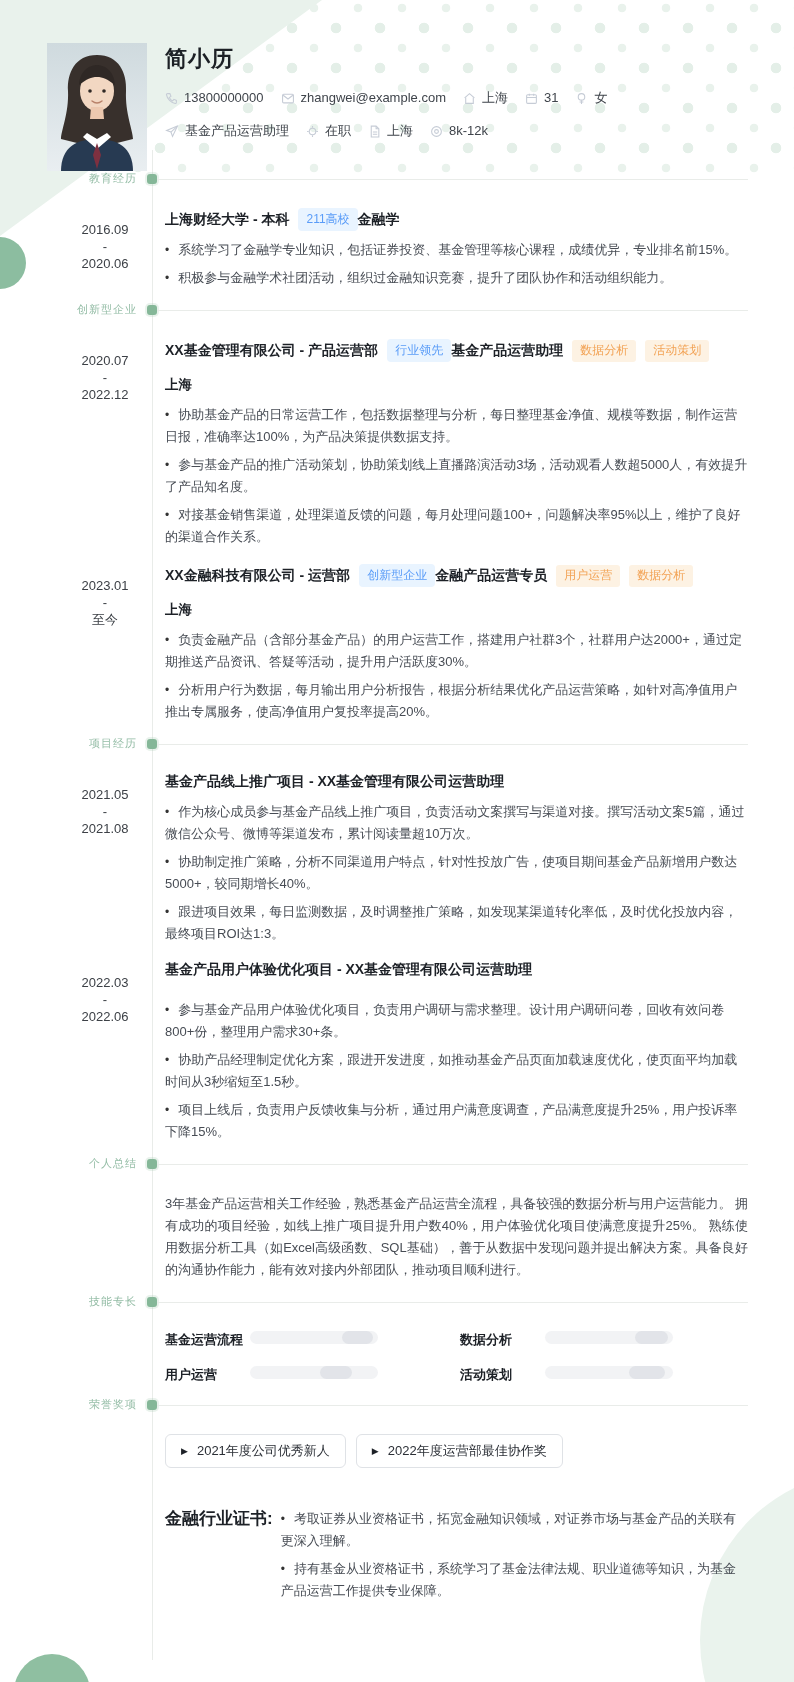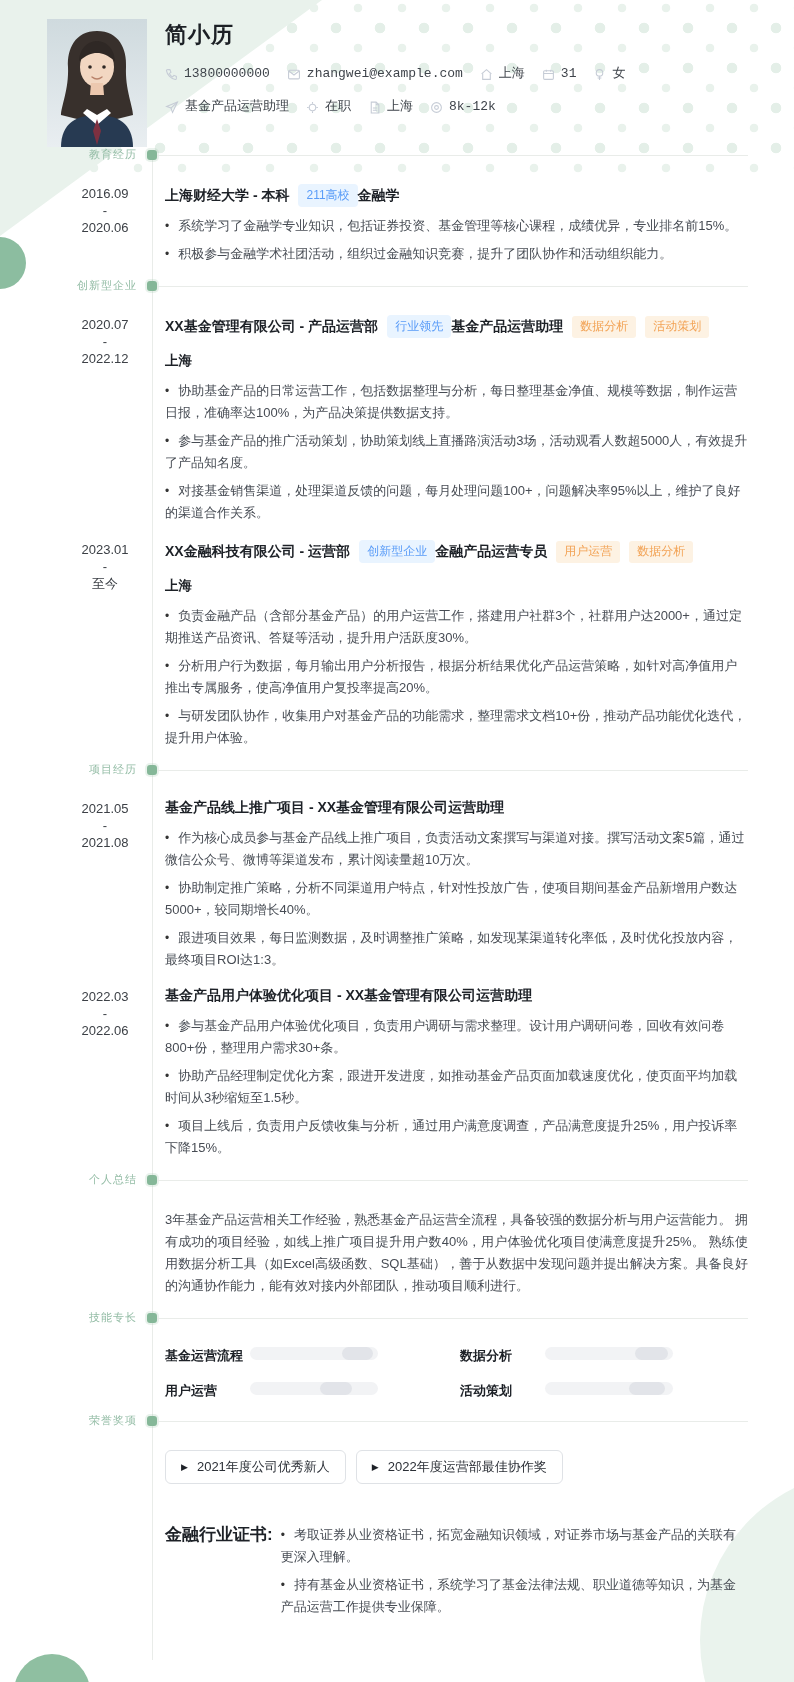--- a/index.html
+++ b/index.html
@@ -34,49 +34,49 @@
   }
   .bottom-right-blob {
     position:absolute; left:700px; top:1470px; width:340px; height:340px;
     border-radius:50%; background:#eaf3ed;
   }
   .vline {
     position:absolute; left:152px; top:150px; bottom:22px; width:1px;
     background:#e9ece9;
   }
   
-  .header { position:relative; padding:20px 26px 0 165px; height:150px; }
+  .header { position:relative; padding:20px 26px 0 165px; height:150px;margin-top:24px; }
   .photo {
     position:absolute; left:47px; top:19px; width:100px; height:128px;
     overflow:hidden; background:#d9e2e6;
   }
   .photo svg { display:block; }
   .name { font-size:22px; font-weight:bold; color:#1c2025; letter-spacing:1px; }
   .crow { display:flex; align-items:center; gap:17px; margin-top:15px;
-          font-size:13px; color:#3f444b; line-height:18px; white-space:nowrap;font-family:Liberation Mono, monospace; }
+          font-size:13px; color:#3f444b; line-height:18px; white-space:nowrap; }
   .ci { display:inline-flex; align-items:center; gap:6px; }
   .ci svg { display:block; }
   
   .section { position:relative; margin-bottom:16px; }
   .sec-head { position:relative; height:10px; }
   .sec-label {
     position:absolute; left:0; top:-3px; width:137px; text-align:right;
     font-size:11px; color:#93bca5; letter-spacing:1px;
   }
   .sec-marker {
     position:absolute; left:147px; top:0; width:10px; height:10px;
     background:#85b798; border-radius:3px;
     box-shadow:0 0 0 2px rgba(133,183,152,.18);
   }
   .sec-line { position:absolute; left:157px; right:46px; top:4.5px; height:1px; background:#e9ece9; }
   .sec-body { padding:24px 46px 0 165px; }
   
   .entry { position:relative; margin-bottom:16px; }
   .dates {
-    position:absolute; left:-105px; top:1px; width:90px; text-align:center;
+    position:absolute; left:-105px; top:13px; width:90px; text-align:center;
     font-size:13px; color:#3c4046; line-height:17px;
   }
   .ehead { display:flex; justify-content:flex-start; align-items:center; margin-bottom:14px; }
   .ehead-left, .ehead-right { display:flex; align-items:center; gap:9px; }
   .etitle, .erole { font-size:14px; font-weight:bold; color:#1d2127; }
   .badge-blue {
     font-size:12px; padding:3px 8px; border-radius:4px;
     background:#e9f4ff; color:#5a9cf8;
   }
   .tag {
@@ -304,21 +304,20 @@
           <div class="ehead-right">
             <span class="erole">金融产品运营专员</span>
             <span class="tag">用户运营</span>
             <span class="tag">数据分析</span>
           </div>
         </div>
         <div class="loc">上海</div>
         <div class="bullets">
           <p class="bl"><span class="dot">•</span><span>负责金融产品（含部分基金产品）的用户运营工作，搭建用户社群3个，社群用户达2000+，通过定期推送产品资讯、答疑等活动，提升用户活跃度30%。</span></p>
           <p class="bl"><span class="dot">•</span><span>分析用户行为数据，每月输出用户分析报告，根据分析结果优化产品运营策略，如针对高净值用户推出专属服务，使高净值用户复投率提高20%。</span></p>
-          <p class="bl"><span class="dot">•</span><span>与研发团队协作，收集用户对基金产品的功能需求，整理需求文档10+份，推动产品功能优化迭代，提升用户体验。</span></p>
         </div>
       </div>
 
     </div>
   </div>
 
   <div class="section">
     <div class="sec-head">
       <div class="sec-label">项目经历</div>
       <div class="sec-marker"></div>
@@ -346,21 +345,21 @@
           <p class="bl"><span class="dot">•</span><span>跟进项目效果，每日监测数据，及时调整推广策略，如发现某渠道转化率低，及时优化投放内容，最终项目ROI达1:3。</span></p>
         </div>
       </div>
 
       <div class="entry">
         <div class="dates">
           <div>2022.03</div>
           <div>-</div>
           <div>2022.06</div>
         </div>
-        <div class="ehead" style="margin-bottom:10px;">
+        <div class="ehead" style="margin-bottom:20px;">
           <div class="ehead-left">
             <span class="etitle">基金产品用户体验优化项目 - XX基金管理有限公司</span>
           </div>
           <div class="ehead-right">
             <span class="erole">运营助理</span>
           </div>
         </div>
         <div class="bullets">
           <p class="bl"><span class="dot">•</span><span>参与基金产品用户体验优化项目，负责用户调研与需求整理。设计用户调研问卷，回收有效问卷800+份，整理用户需求30+条。</span></p>
           <p class="bl"><span class="dot">•</span><span>协助产品经理制定优化方案，跟进开发进度，如推动基金产品页面加载速度优化，使页面平均加载时间从3秒缩短至1.5秒。</span></p>

